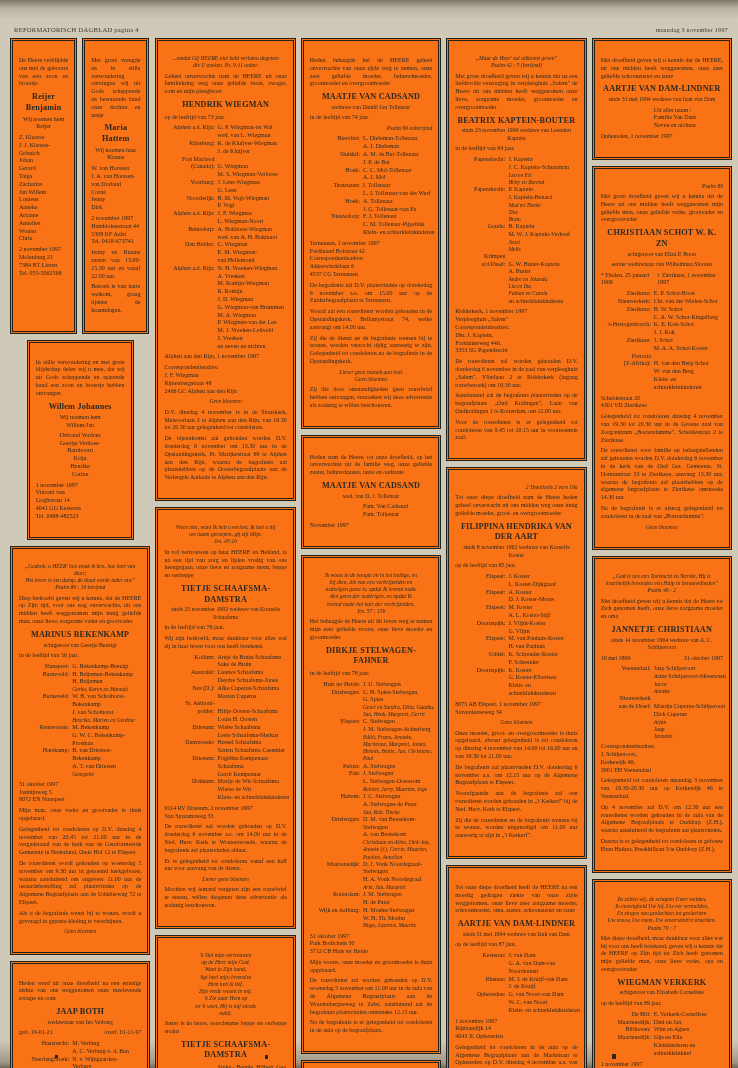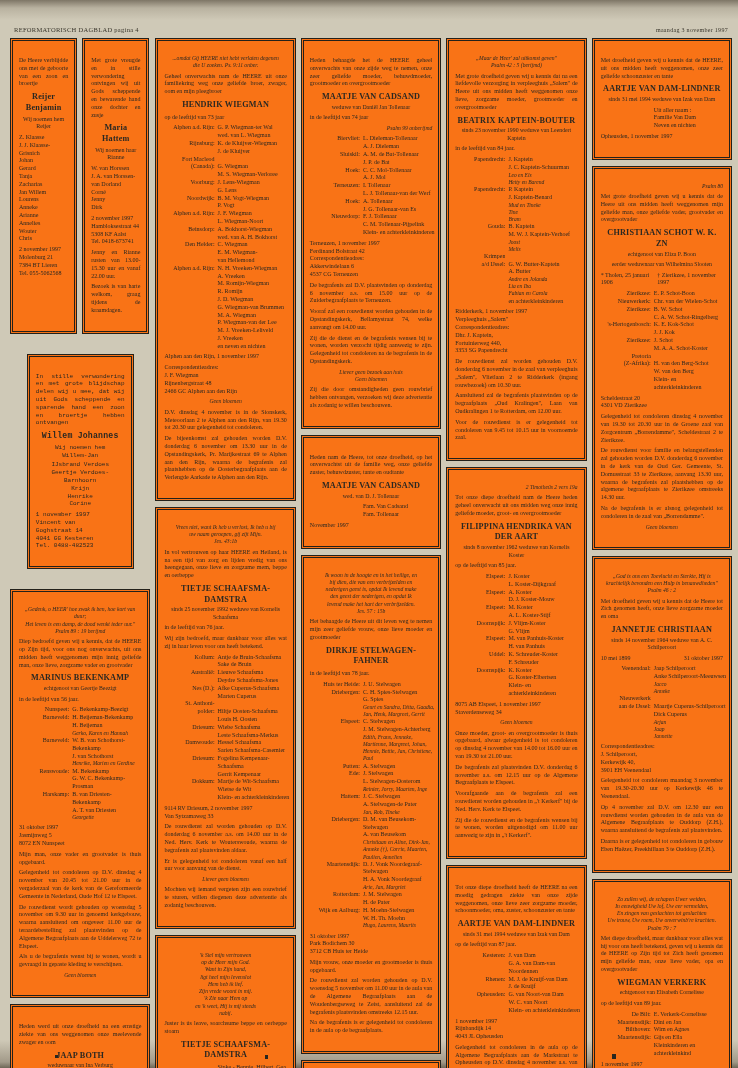--- a/index.html
+++ b/index.html
@@ -9,21 +9,21 @@
      linear-gradient(180deg,#7e7666 0,#b9b2a0 8px,#cfc9b7 20px,#cfc9b7 1040px,#a29a89 1062px,#6f6757 100%);}
   .page-inner{position:absolute;left:10px;top:8px;right:6px;bottom:14px;}
   .masthead{display:flex;justify-content:space-between;align-items:flex-end;
             padding:18px 4px 3px 4px;font-size:6.5px;letter-spacing:.3px;color:#3a362c;}
   .masthead .mh-right{font-size:6px;}
   .cols{display:flex;gap:5px;align-items:flex-start;margin-top:2px;}
   .col{display:flex;flex-wrap:wrap;gap:6px 5px;align-content:flex-start;width:141px;}
   .notice{box-sizing:border-box;width:100%;background:#f97316;border:3px double #23211b;
           padding:13px 6px;font-size:6px;line-height:1.3;}
   .notice.half{width:calc(50% - 3px);}
-  .notice.narrow{width:76%;margin:14px auto;font-family:Liberation Mono, monospace;}
+  .notice.narrow{width:76%;margin:0 auto;}
   .quote{font-style:italic;text-align:center;font-size:5.6px;margin:1px 0 3px;}
   .quote.qr{text-align:right;}
   .quote div{margin:0;}
   .par{text-align:justify;margin:3px 0;hyphens:auto;}
   .title{font-weight:bold;text-align:center;font-size:8.2px;letter-spacing:.2px;margin:4px 0 1px;}
   .subtitle{text-align:center;font-size:5.8px;margin:0 0 3px;}
   .lline div{text-align:left;}
   .lline{margin:3px 0;}
   .cline{text-align:center;margin:2px 0;}
   .cline div{text-align:center;}

